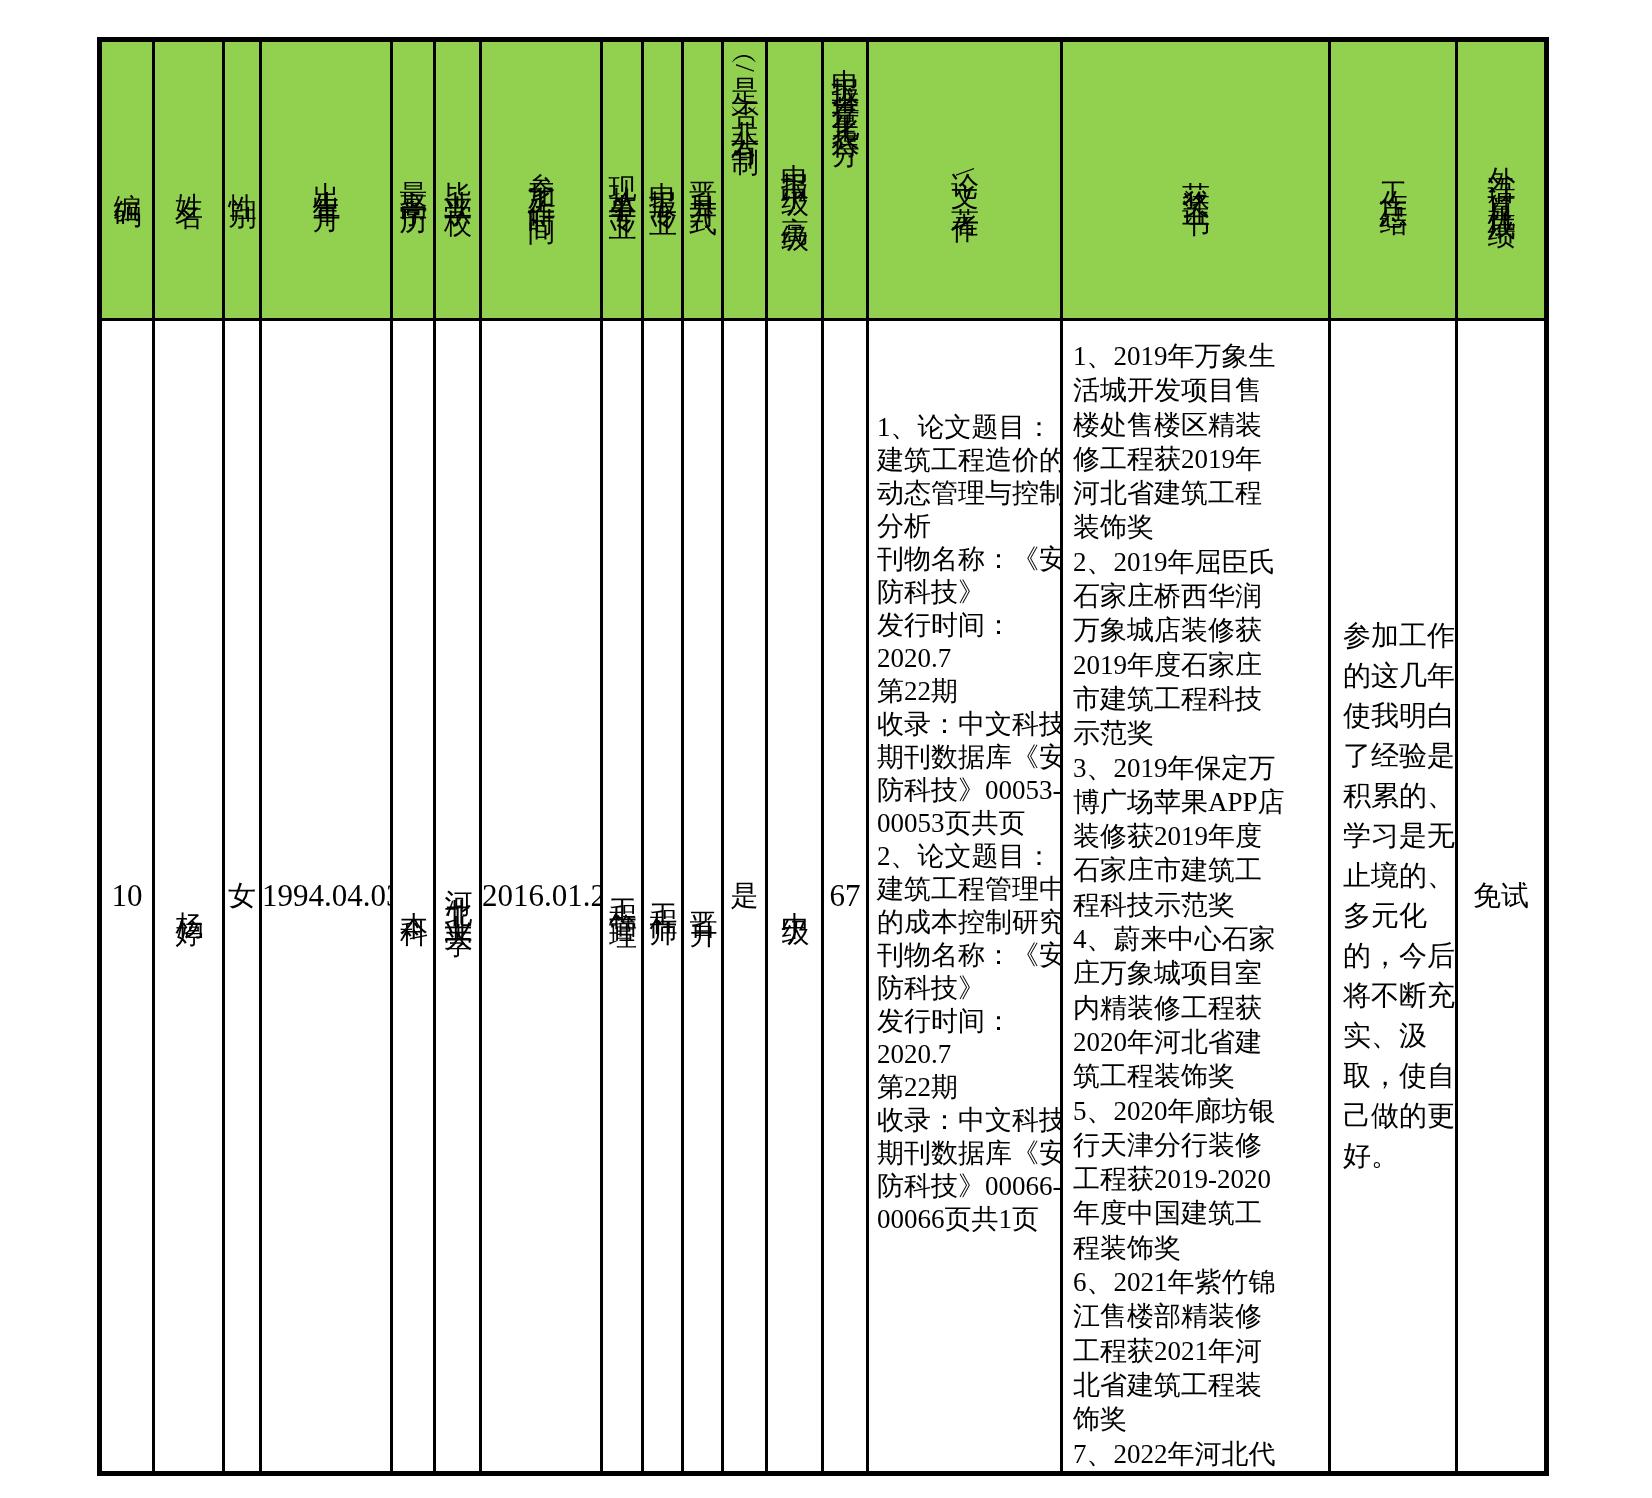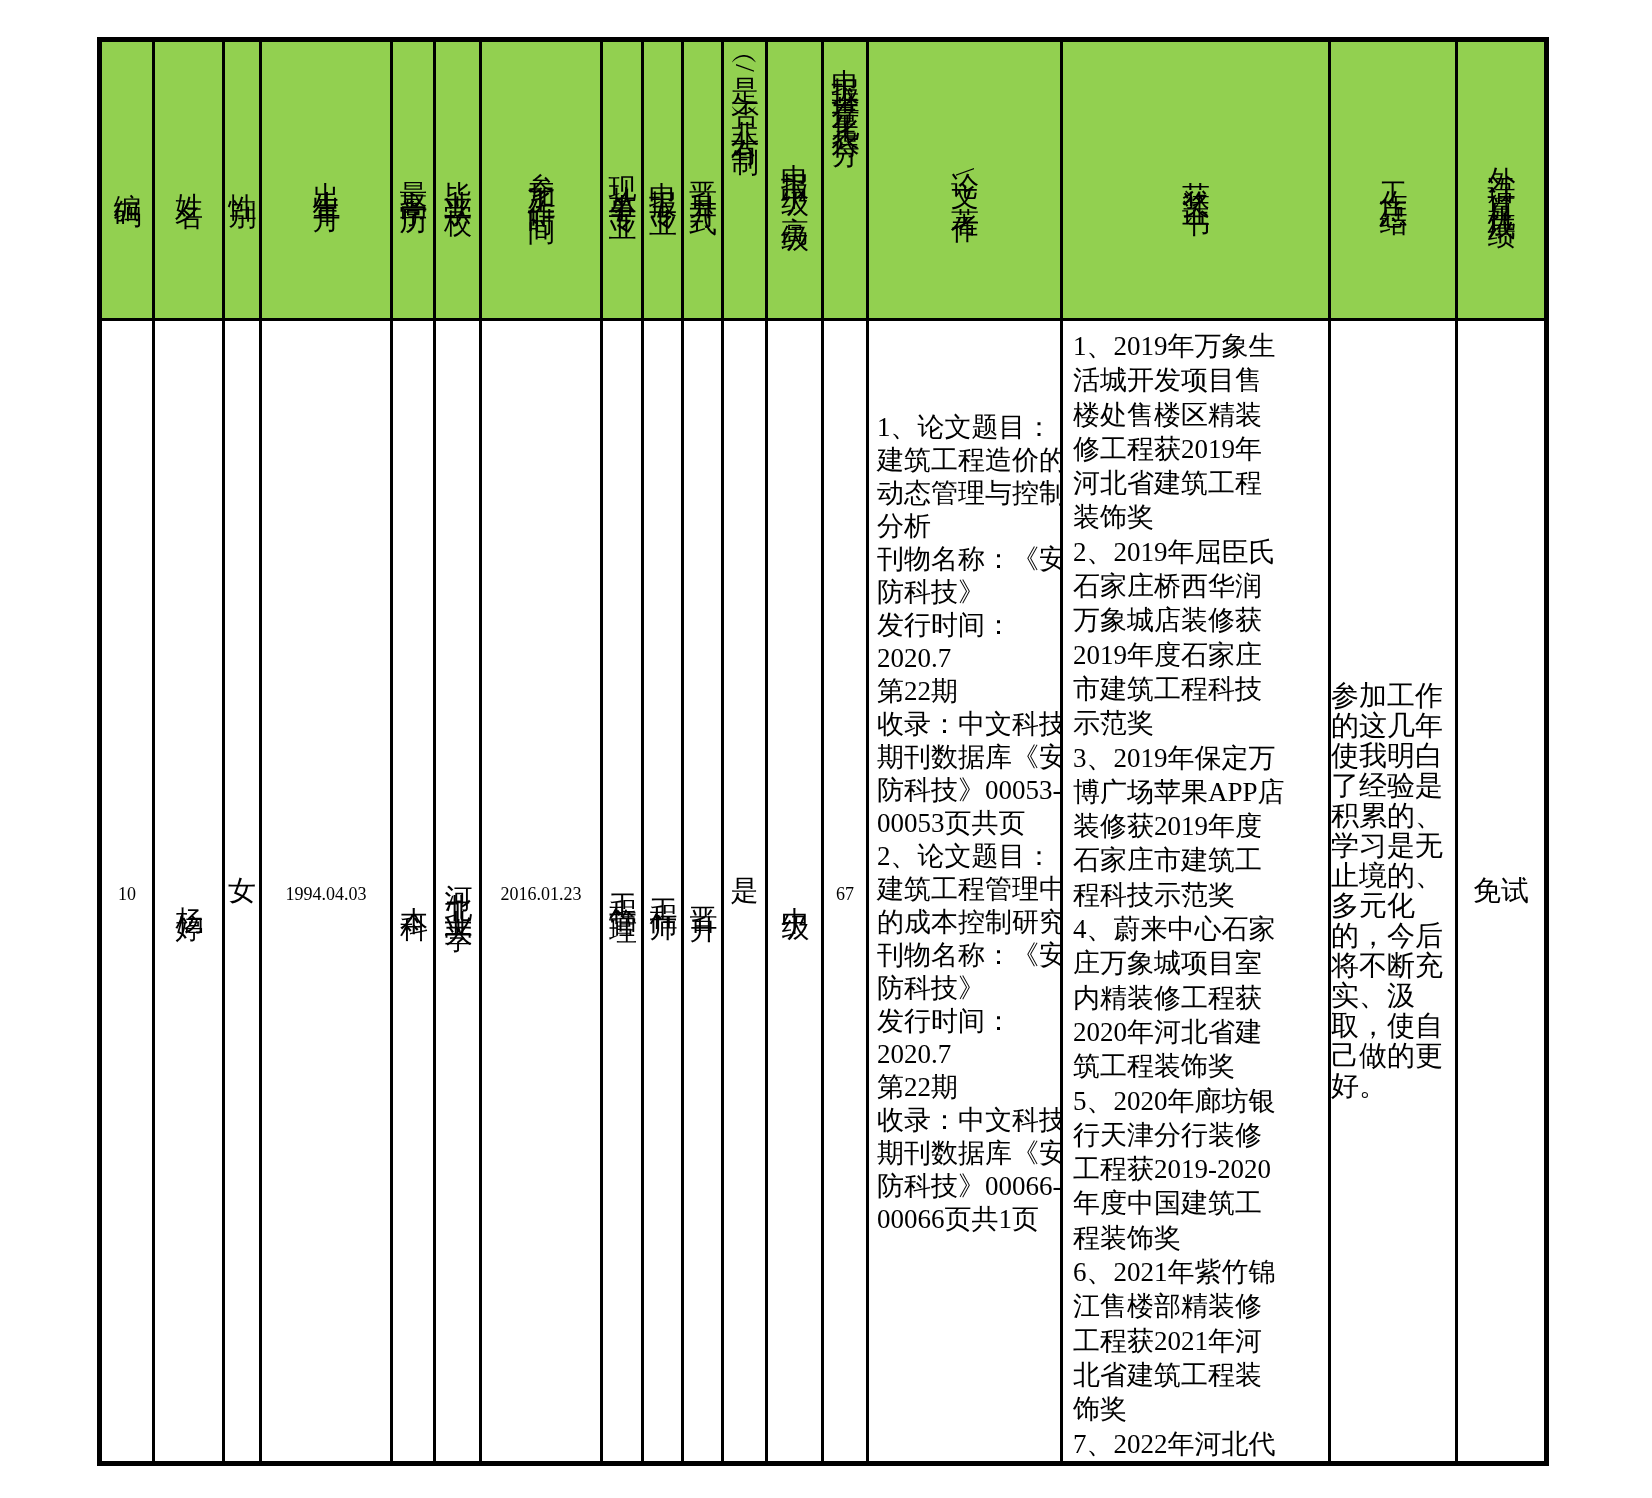--- a/index.html
+++ b/index.html
@@ -54,21 +54,21 @@
     background: #ffffff;
   }
   td.dcell .vtext {
     writing-mode: vertical-rl;
     text-orientation: mixed;
     letter-spacing: 8px;
     line-height: 1.1;
   }
   .numtext {
     white-space: nowrap;
-    font-size: 18px;
+    font-size: 31px;
   }
   td.papers-cell {
     vertical-align: top;
     text-align: left;
     overflow: visible;
     font-family: Liberation Serif, serif;
   }
   .papers-text {
     margin: 90px 0 0 8px;
     width: 205px;
@@ -76,34 +76,34 @@
     font-size: 27px;
     line-height: 33px;
     position: relative;
     z-index: 2;
   }
   td.awards-cell {
     vertical-align: top;
     text-align: left;
   }
   .awards-text {
-    margin: 8px 0 0 10px;
+    margin: 18px 0 0 10px;
     white-space: pre;
     font-size: 27px;
     line-height: 34.3px;
   }
   td.summary-cell {
     vertical-align: middle;
     text-align: left;
   }
   .summary-text {
-    margin-left: 0;
+    margin-left: 12px;
     white-space: pre;
     font-size: 28px;
-    line-height: 30px;
+    line-height: 40px;
   }
 </style>
 </head>
 <body>
 
 <div class="sheet">
   <table class="grid">
     <colgroup>
       <col style="width:54px">
         <col style="width:70px">

